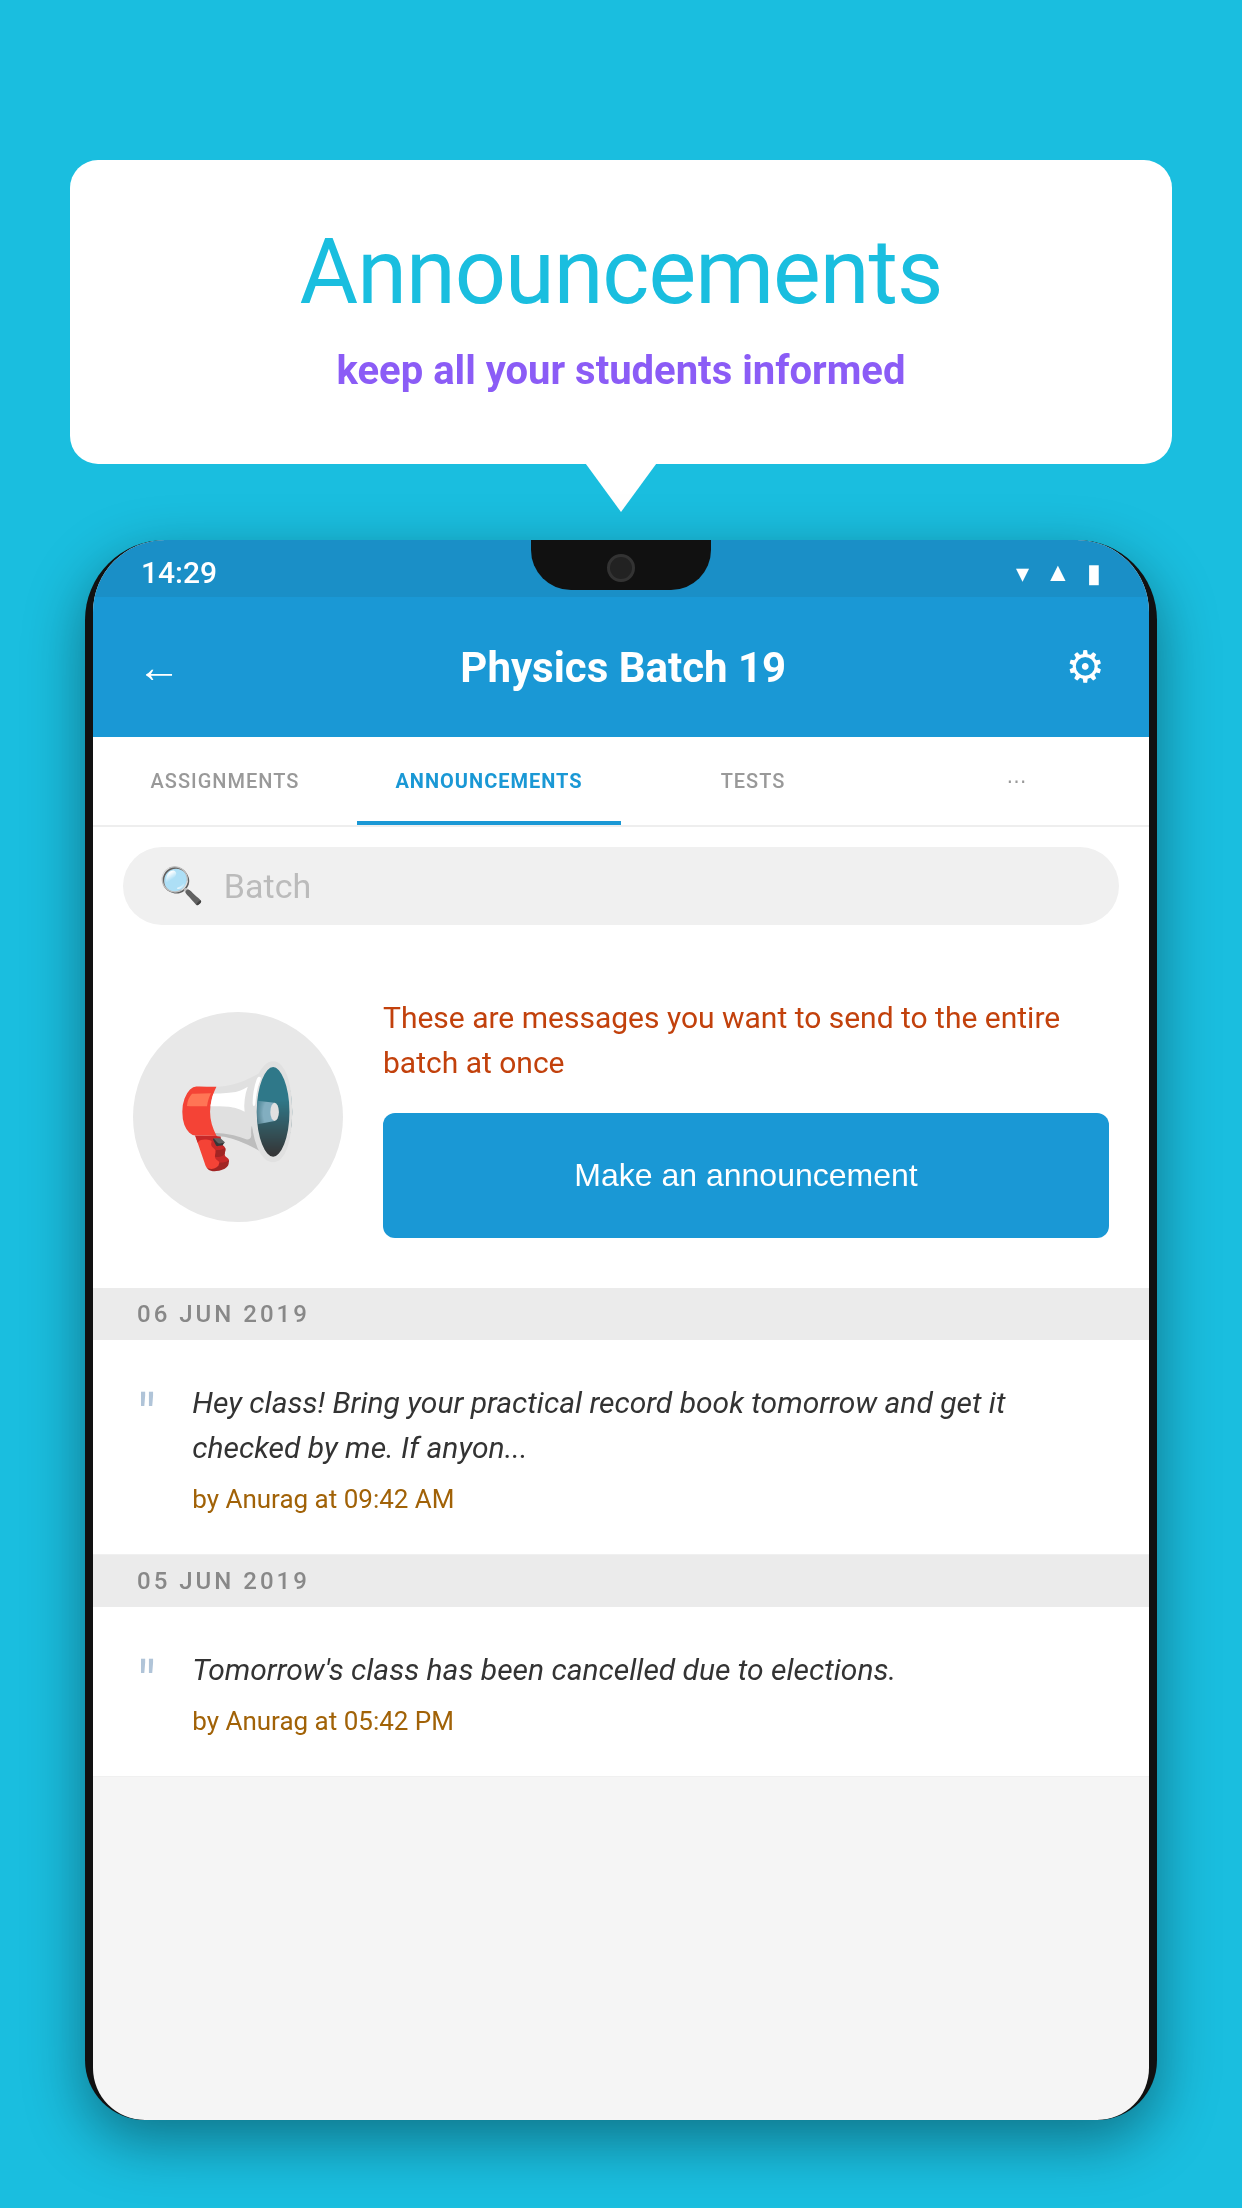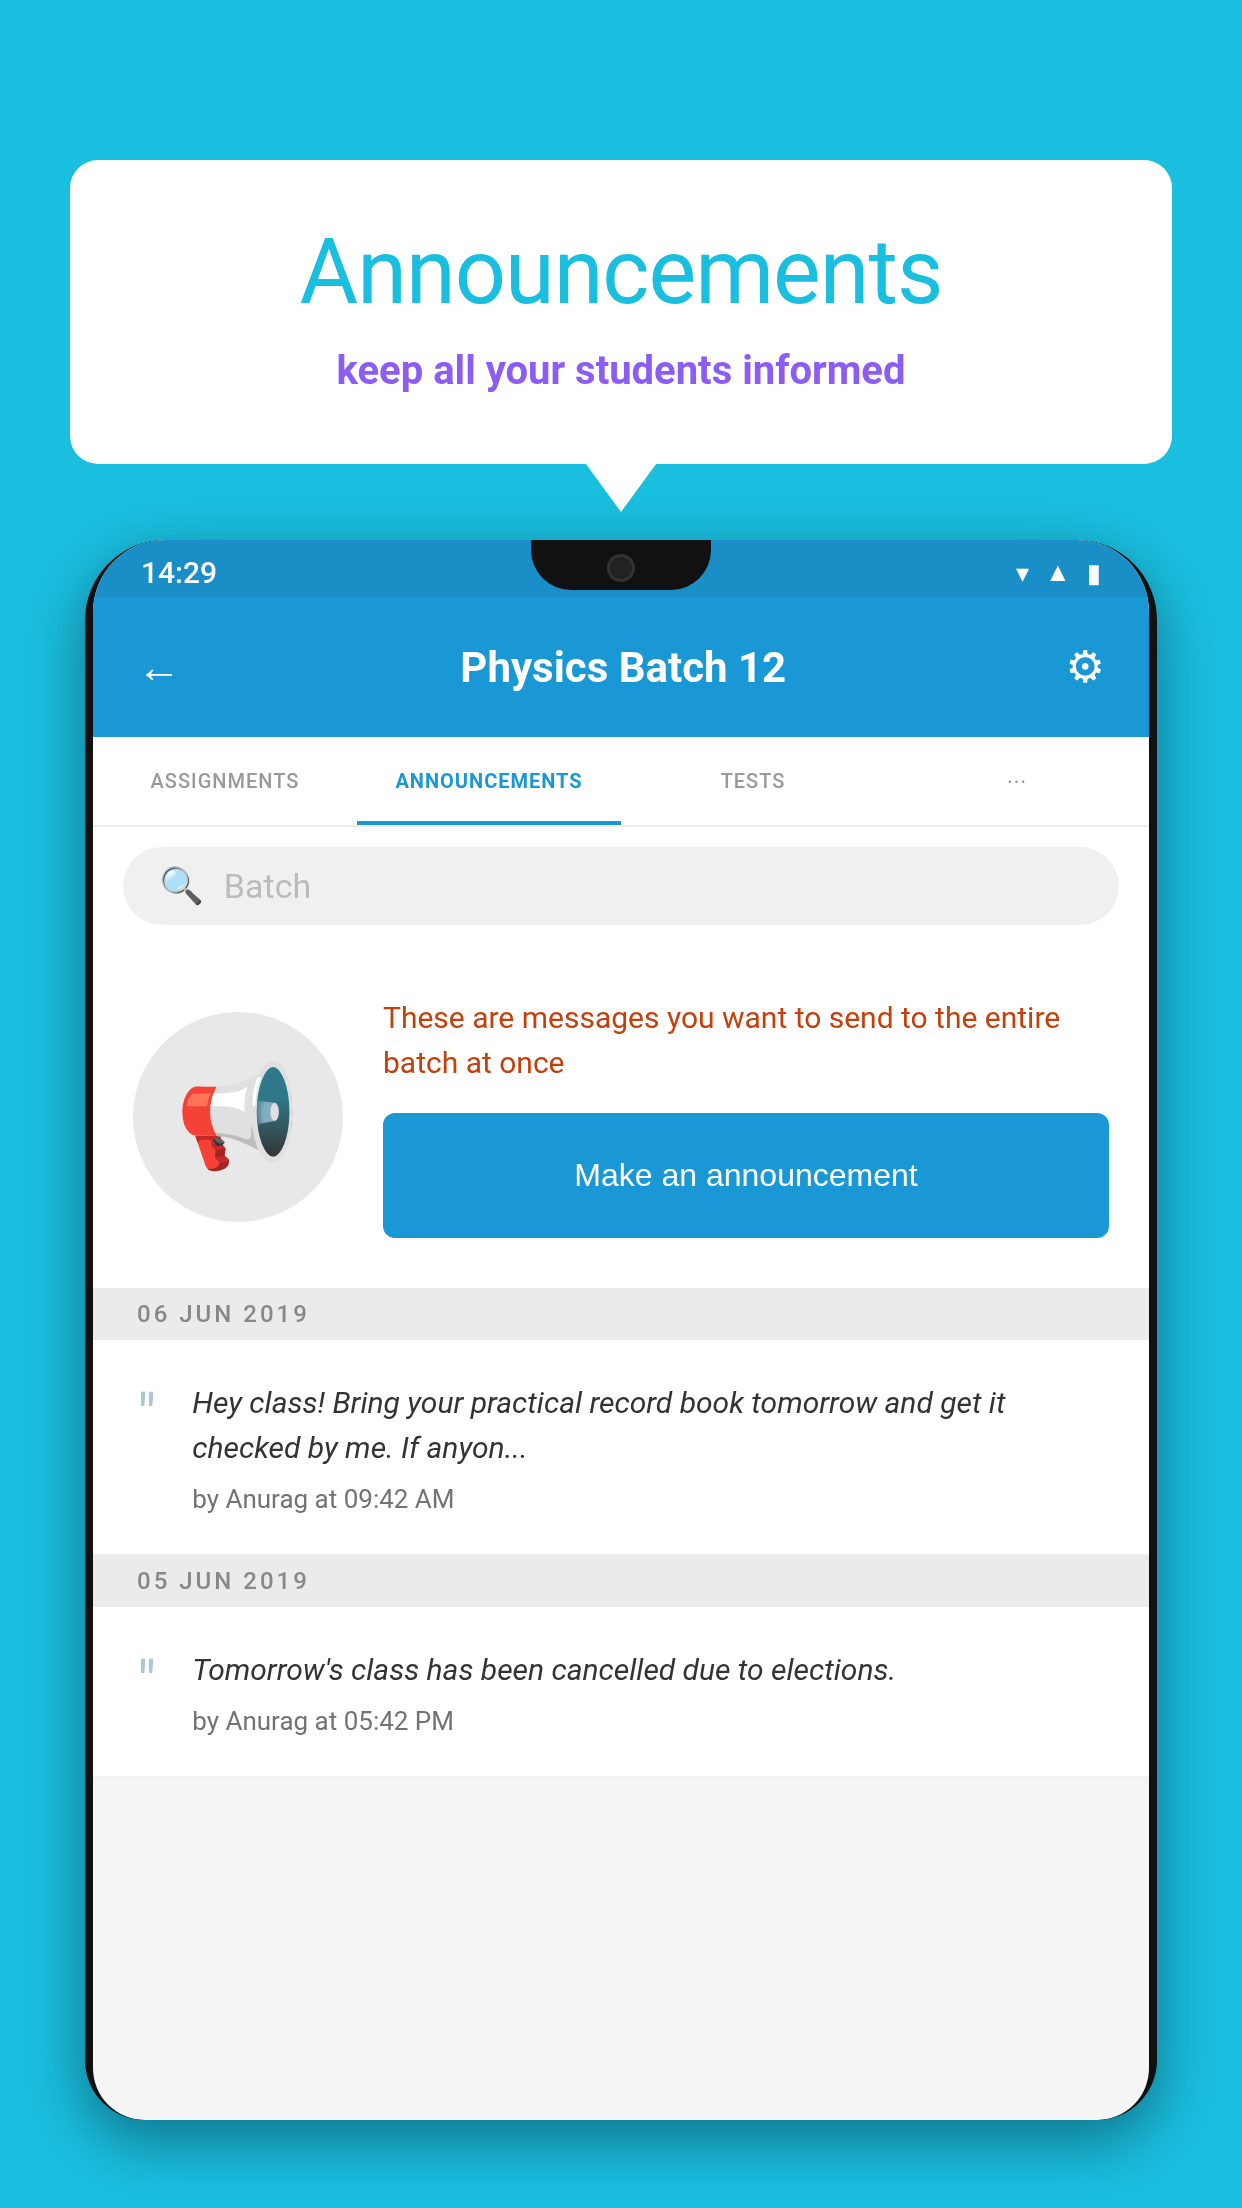--- a/index.html
+++ b/index.html
@@ -325,21 +325,21 @@
     .announcement-msg {
       font-size: 30px;
       color: #333;
       font-style: italic;
       line-height: 1.5;
       margin-bottom: 14px;
     }
 
     .announcement-meta {
       font-size: 26px;
-      color: #737373;
+      color: #a16207;
     }
   </style>
 </head>
 <body>
 
 <div class="speech-bubble-container">
   <div class="speech-bubble">
     <div class="bubble-title">Announcements</div>
     <div class="bubble-subtitle">keep all your students informed</div>
   </div>
@@ -359,21 +359,21 @@
         <div class="status-icons">
           <span class="status-icon">▾</span>
           <span class="status-icon">▲</span>
           <span class="status-icon">▮</span>
         </div>
       </div>
 
       <div class="app-header">
         <span class="header-back">←</span>
         <div class="header-center">
-          <div class="header-title">Physics Batch 12</div>
+          <div class="header-title">Physics Batch 19</div>
         </div>
         <span class="header-gear">⚙</span>
       </div>
 
       <div class="tab-bar">
         <div class="tab-item">
           <span>ASSIGNMENTS</span>
         </div>
         <div class="tab-item active">
           <span>ANNOUNCEMENTS</span>

